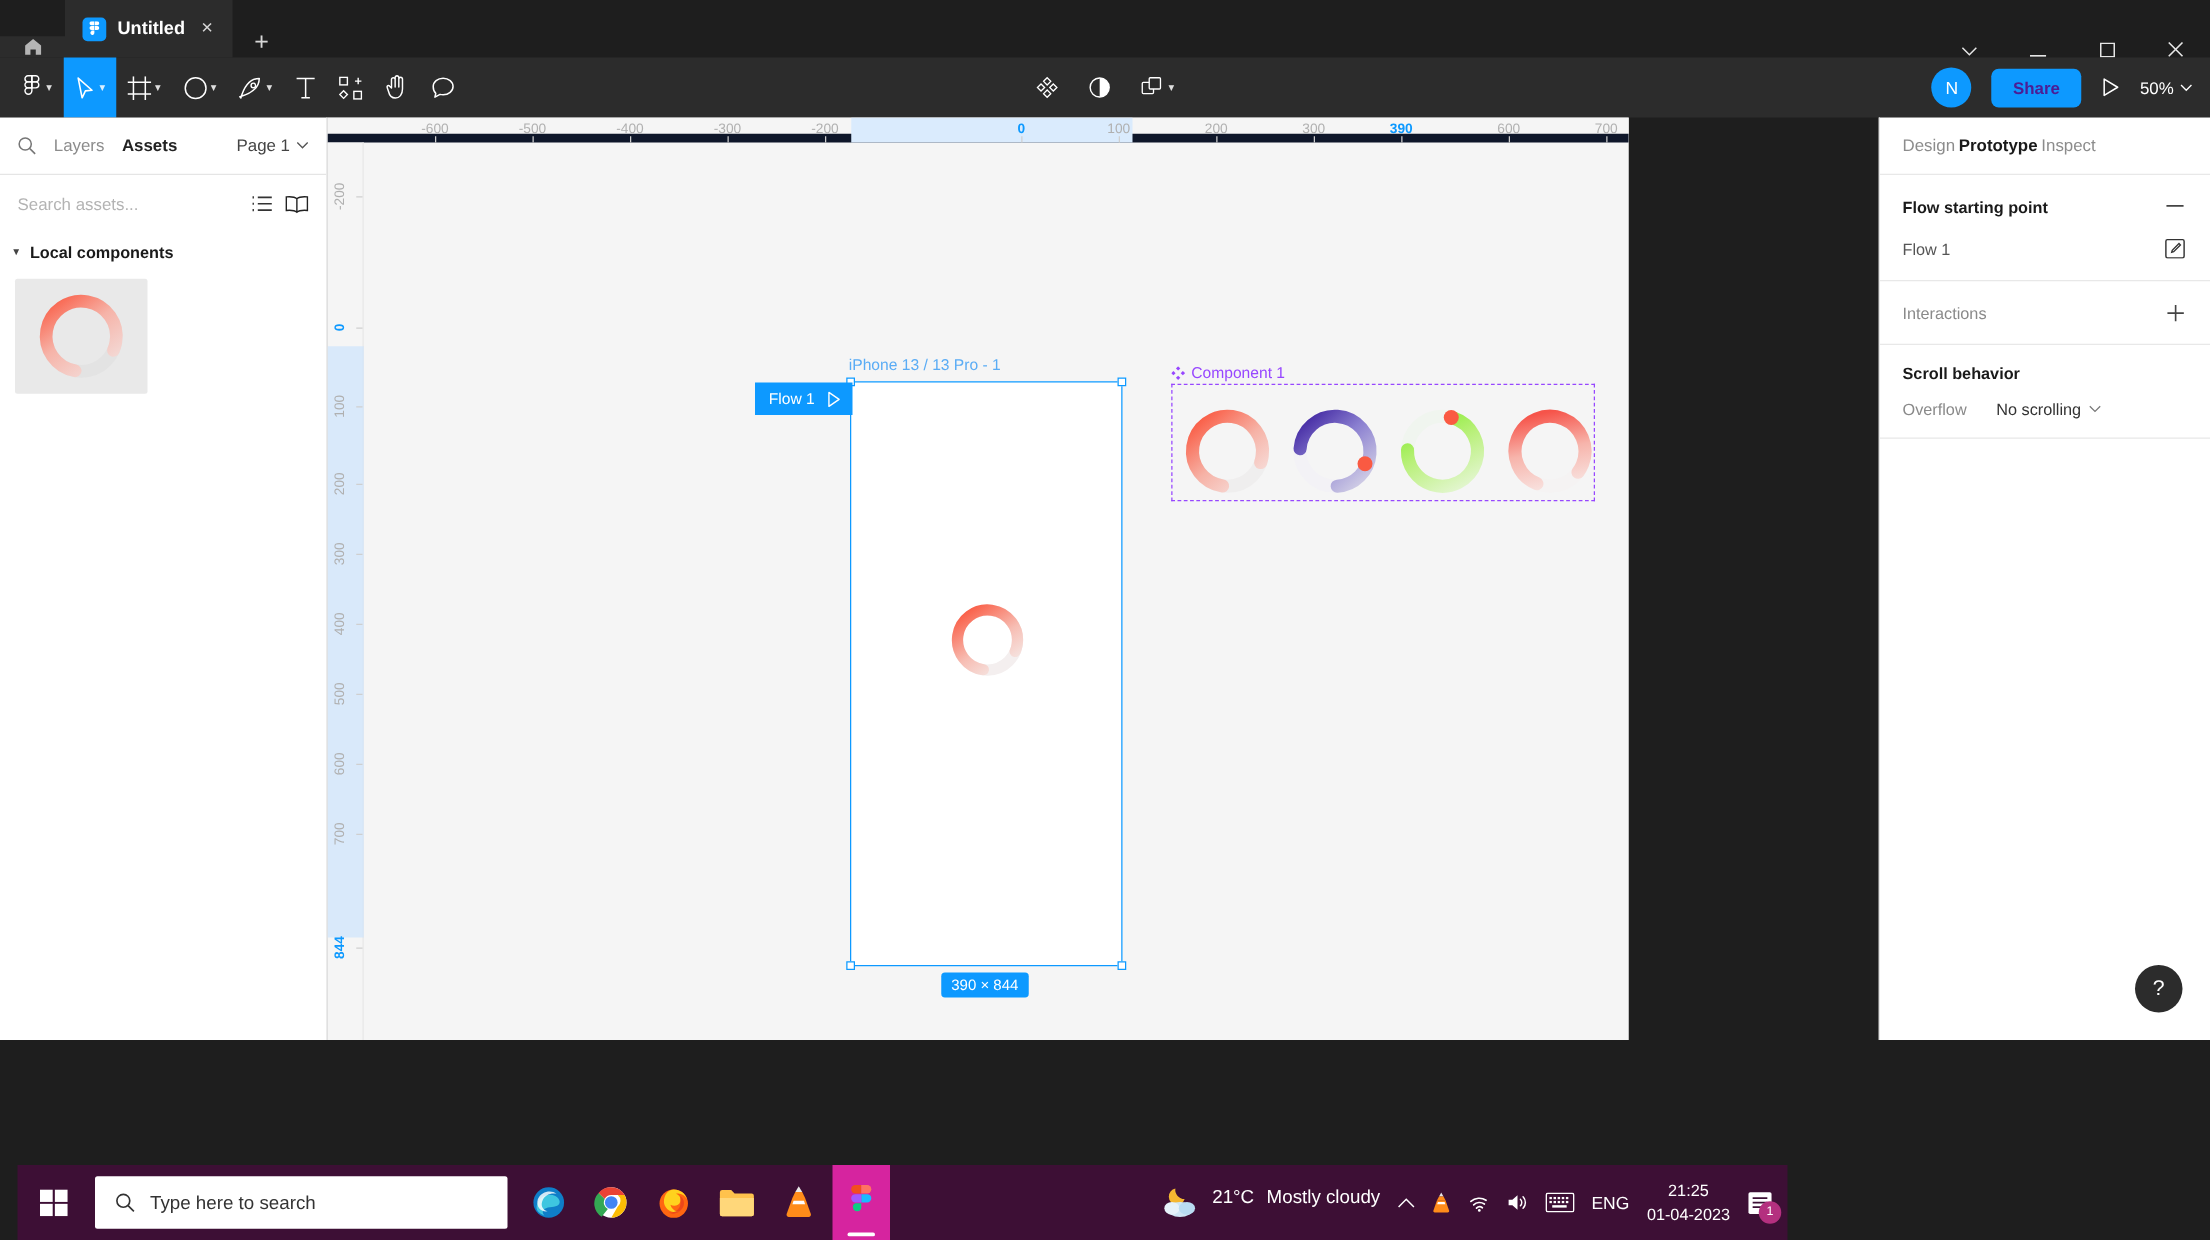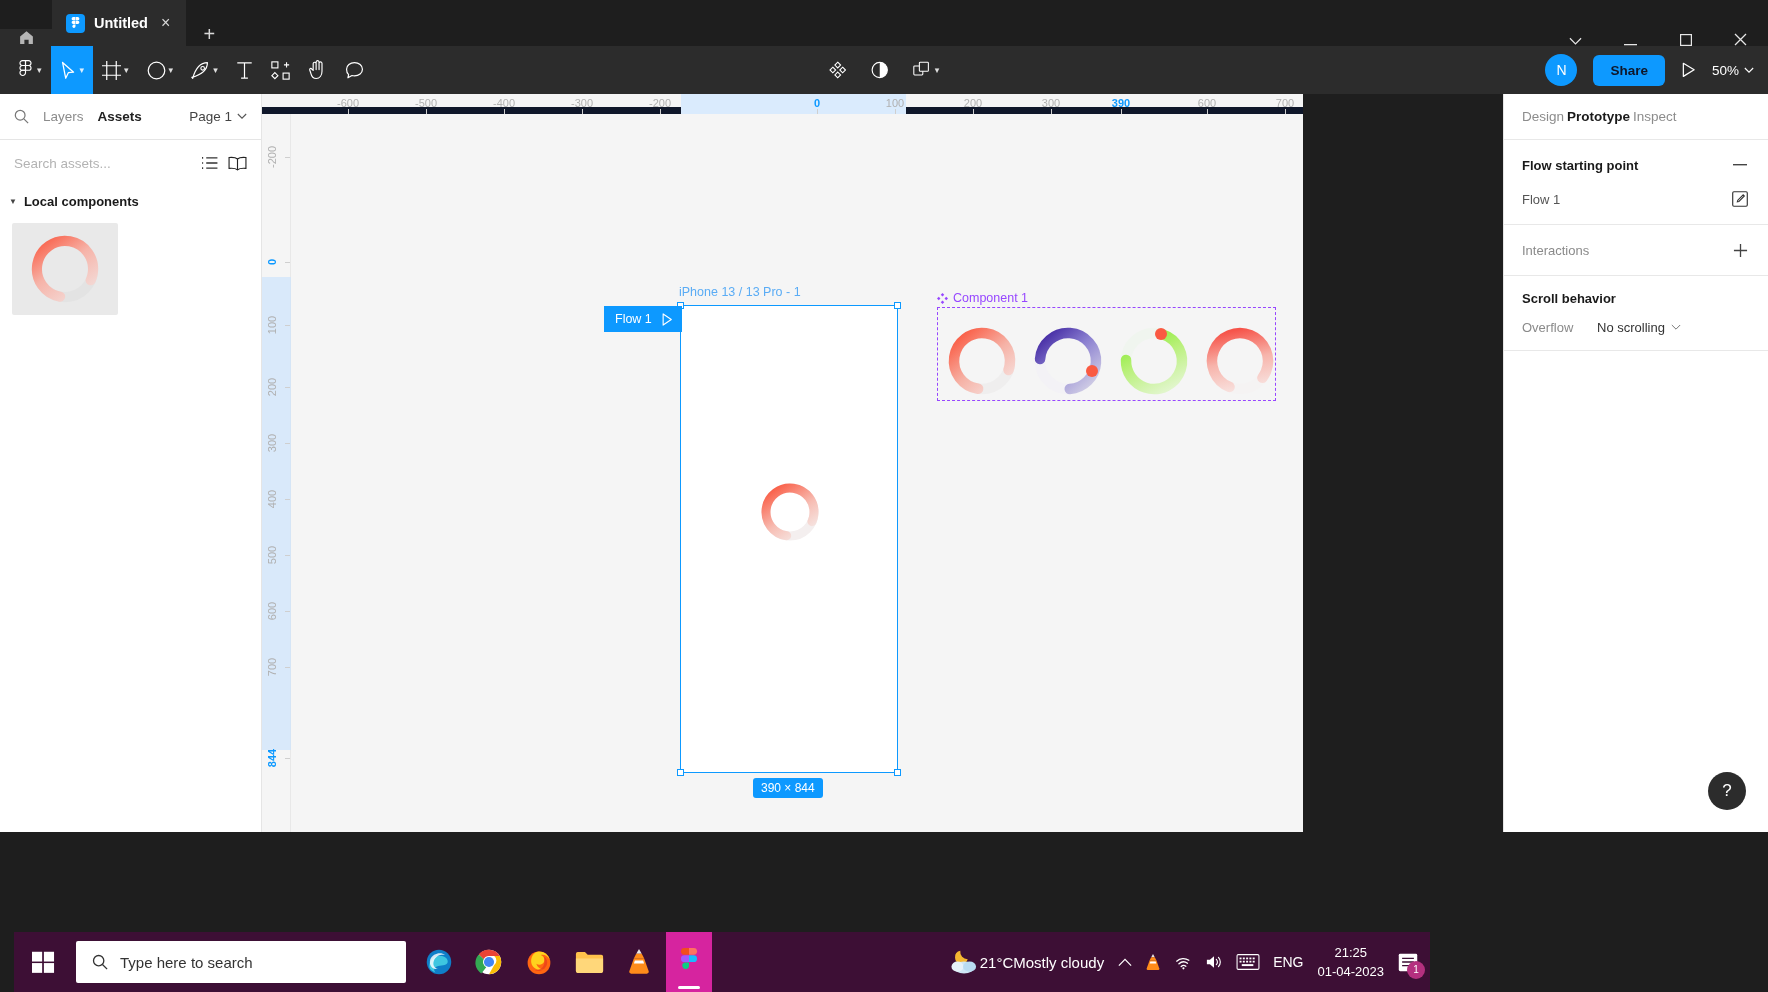--- a/index.html
+++ b/index.html
@@ -61,21 +61,21 @@
   }
   .tb-right {
     position: absolute; right: 14px; display: flex; align-items: center; gap: 16px;
   }
   .avatar {
     width: 32px; height: 32px; border-radius: 50%; background: #0d99ff;
     color: #fff; font-size: 14px; display: flex; align-items: center;
     justify-content: center; cursor: pointer; font-weight: normal;
   }
   .share-btn {
-    background: #0d99ff; color: #0f172a; font-size: 13.5px; font-weight: bold;
+    background: #0d99ff; color: #4c1d95; font-size: 13.5px; font-weight: bold;
     border: none; border-radius: 6px; padding: 8px 17px; cursor: pointer;
     font-family: "Liberation Sans", sans-serif;
   }
   .present-btn { color: #fff; cursor: pointer; display: flex; align-items: center; }
   .zoom-ctl {
     color: #fff; font-size: 13.5px; display: flex; align-items: center; gap: 5px;
     cursor: pointer;
   }
 
   
@@ -234,21 +234,21 @@
   }
   .app-ico.active-fig { background: #d6249f; }
   .app-underline {
     position: absolute; bottom: 3px; left: 50%; transform: translateX(-50%);
     width: 22px; height: 3px; border-radius: 2px;
   }
   .tb-right-area {
     margin-left: auto; display: flex; align-items: center; gap: 14px;
     padding-right: 12px; color: #fff;
   }
-  .weather { display: flex; align-items: center; cursor: pointer; }
+  .weather { display: flex; align-items: flex-start; gap: 10px; cursor: pointer; }
   .weather-txt { font-size: 15px; color: #fff; }
   .tray { display: flex; align-items: center; gap: 13px; }
   .tray-i { cursor: pointer; display: flex; align-items: center; }
   .clock {
     font-size: 13px; color: #fff; text-align: center; line-height: 1.5;
     cursor: pointer;
   }
   .notif-badge {
     position: relative; cursor: pointer; display: flex; align-items: center;
   }

